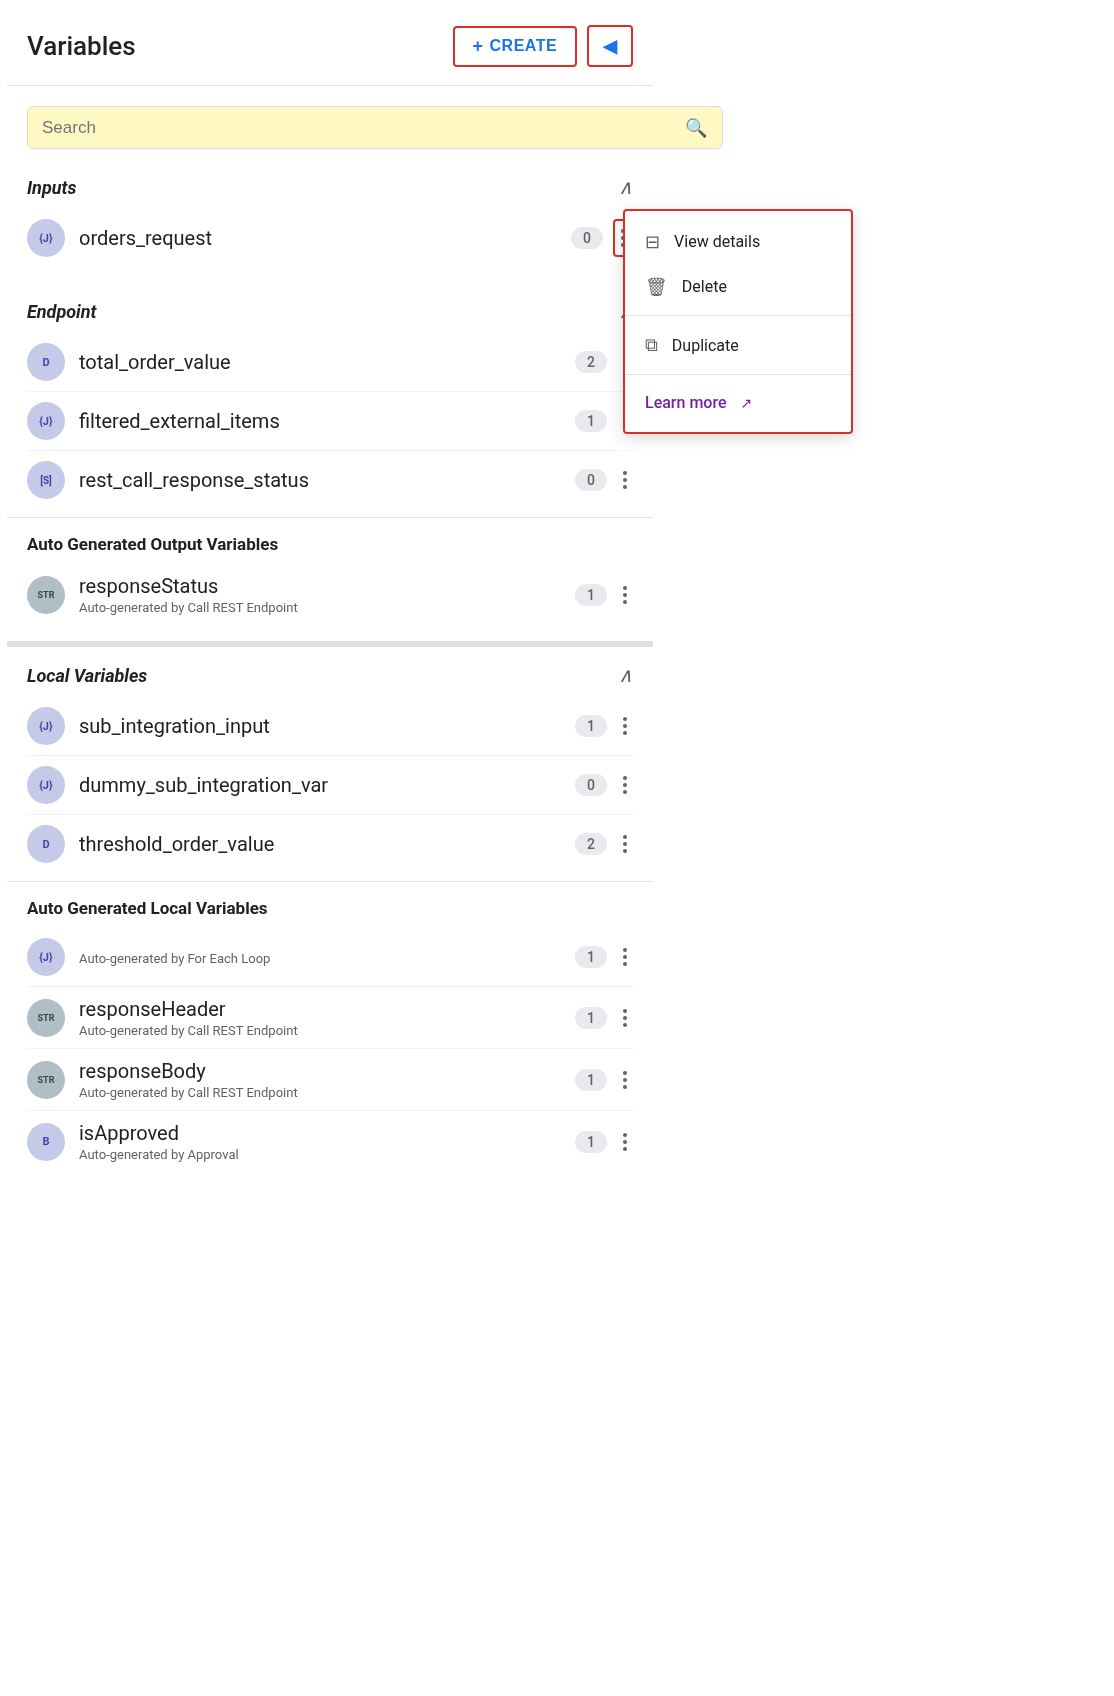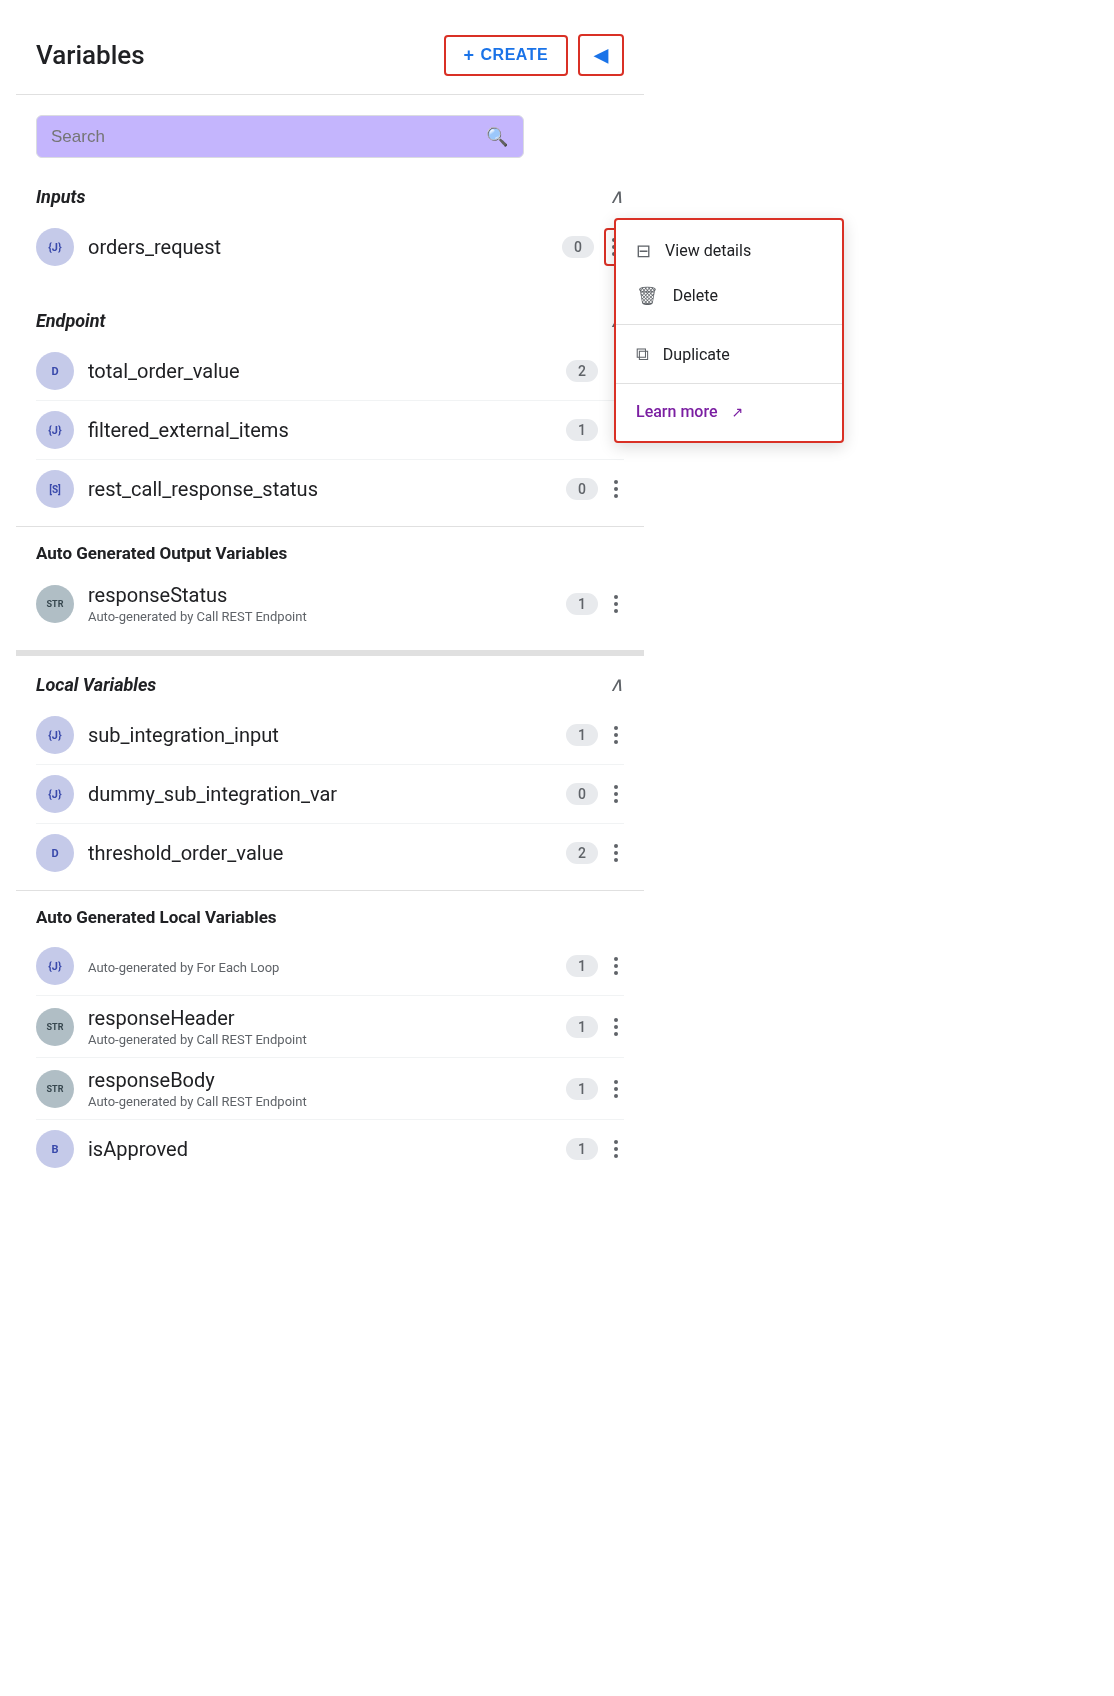--- a/index.html
+++ b/index.html
@@ -8,21 +8,21 @@
       background: #fff;
       color: #202124;
       width: 1114px;
       min-height: 1696px;
       position: relative;
       overflow-x: hidden;
     }
 
     .main-panel {
       width: 660px;
-      padding: 16px;
+      padding: 7px;
       position: relative;
     }
 
     
     .header {
       display: flex;
       align-items: center;
       justify-content: space-between;
       padding: 18px 20px 18px 20px;
       border-bottom: 1px solid #e0e0e0;
@@ -69,22 +69,22 @@
     
     .search-container {
       padding: 20px 20px 10px 20px;
     }
     .search-box {
       display: flex;
       align-items: center;
       border: 1px solid #dadce0;
       border-radius: 6px;
       padding: 10px 14px;
-      width: 488px;
-      background: #c4b5fd;
+      width: 696px;
+      background: #fef9c3;
     }
     .search-input {
       border: none;
       outline: none;
       font-size: 17px;
       color: #5f6368;
       flex: 1;
       background: transparent;
     }
     .search-icon {
@@ -460,20 +460,21 @@
         <span class="dot"></span>
         <span class="dot"></span>
         <span class="dot"></span>
       </button>
     </div>
 
     <div class="var-row">
       <div class="var-icon" style="background:#c5cae9; color:#3949ab;">B</div>
       <div class="var-info">
         <div class="var-name">isApproved</div>
+        <div class="var-subtitle">Auto-generated by Approval</div>
       </div>
       <span class="var-badge">1</span>
       <button class="var-menu-btn">
         <span class="dot"></span>
         <span class="dot"></span>
         <span class="dot"></span>
       </button>
     </div>
   </div>
 </div>

